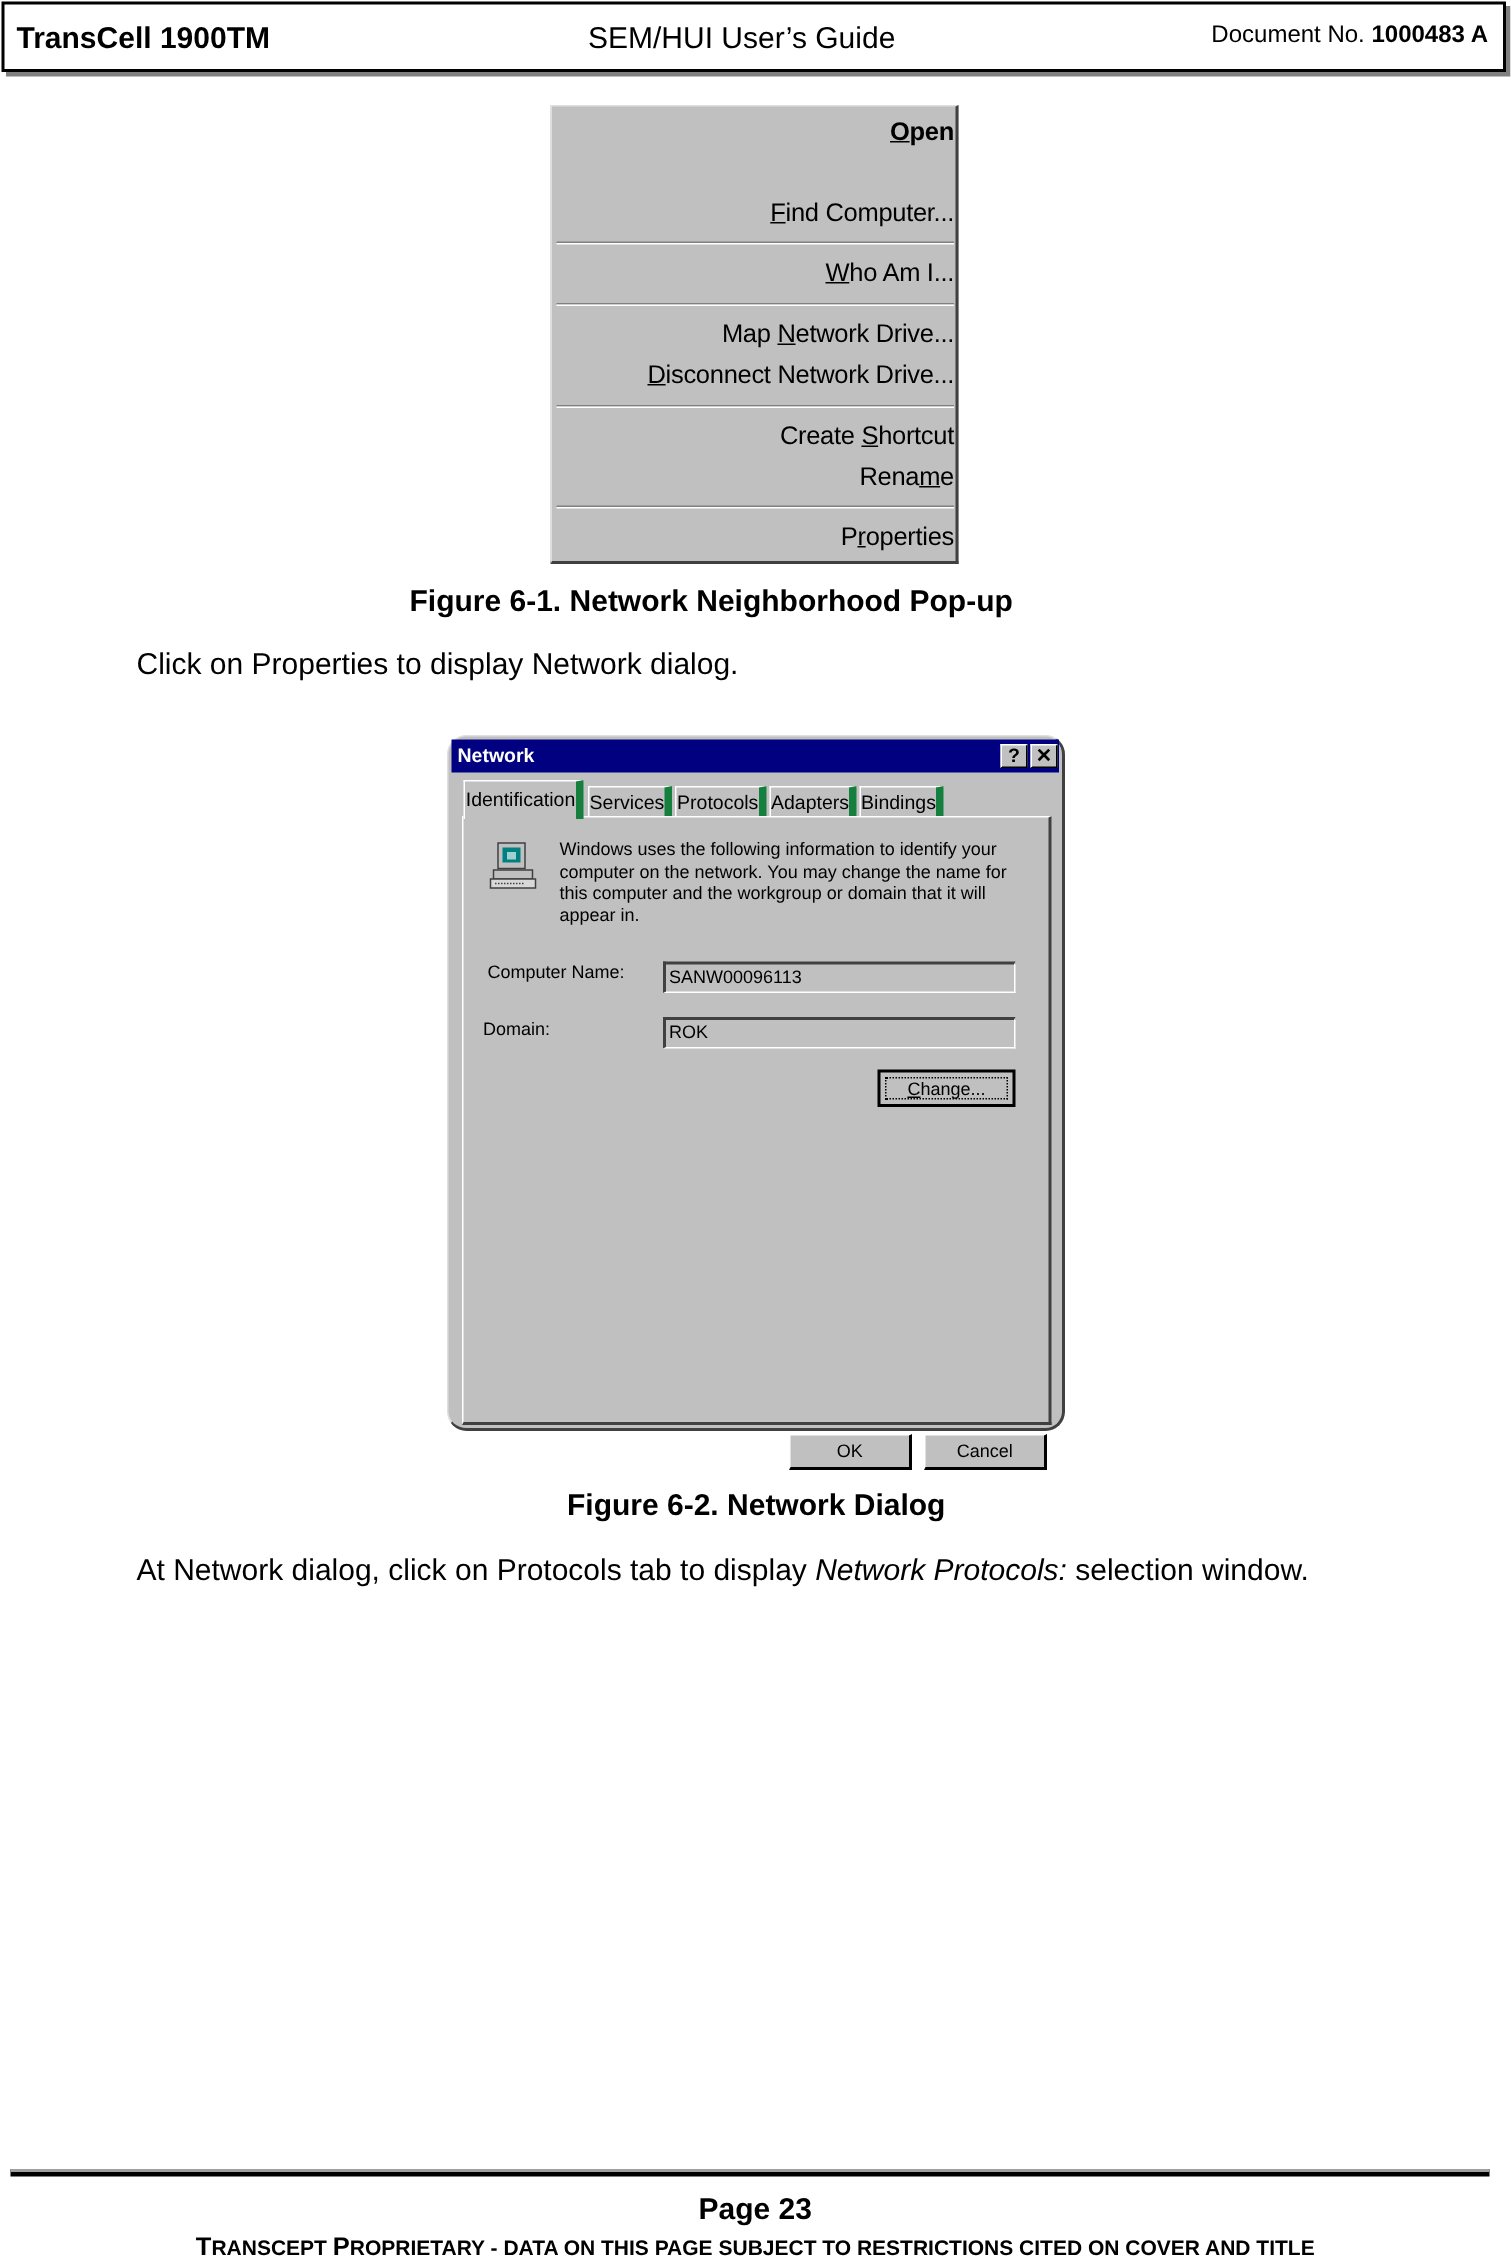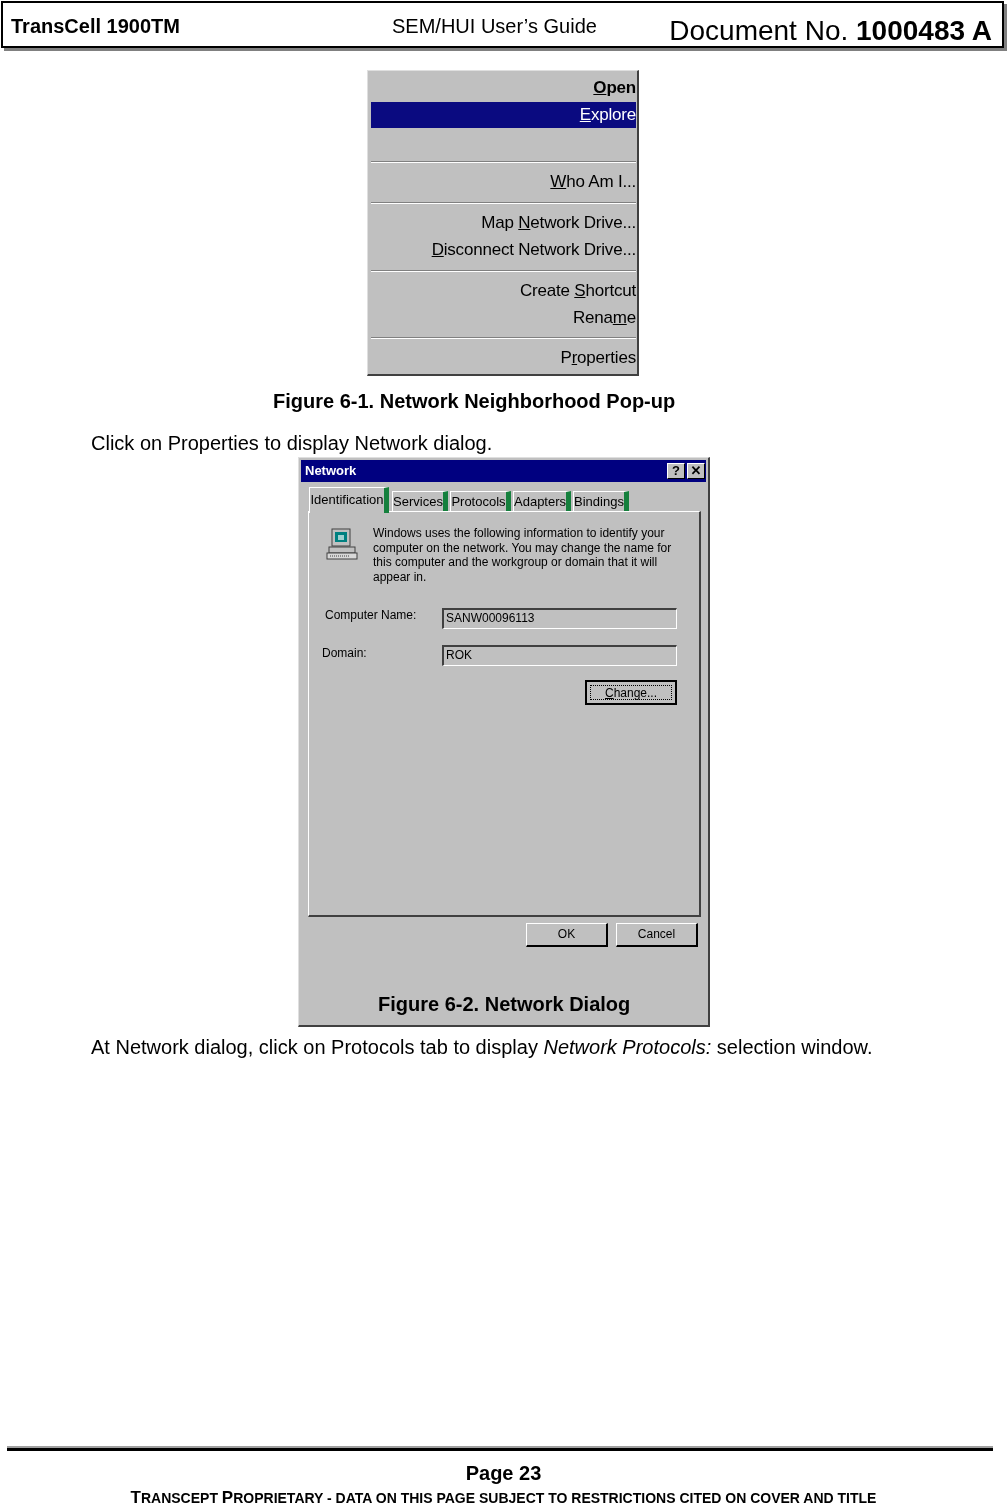--- a/index.html
+++ b/index.html
@@ -7,21 +7,21 @@
   body { position: relative; font-family: "Liberation Sans", sans-serif; color: #000; }
 
   
   .page-header {
     position: absolute; left: 1px; top: 1px; width: 1003px; height: 47px;
     border: 2px solid #000; background: #fff;
     box-shadow: 3px 3px 0 #808080;
   }
   .hdr-left { position: absolute; left: 8px; top: 12px; font-size: 20px; font-weight: bold; }
   .hdr-mid { position: absolute; left: 389px; top: 12px; font-size: 20px; }
-  .hdr-right { position: absolute; right: 10px; top: 12px; font-size: 28px; }
+  .hdr-right { position: absolute; right: 10px; top: 12px; font-size: 16px; }
   .hdr-right b { font-weight: bold; }
 
   
   .w98 { font-family: "Liberation Sans", sans-serif; }
   .ul { text-decoration: underline; }
 
   
   .popup {
     position: absolute; left: 367px; top: 70px; width: 272px; height: 306px;
     background: #c0c0c0;
@@ -39,24 +39,24 @@
   .menu-sep {
     position: absolute; left: 3px; width: 265px; height: 2px;
     border-top: 1px solid #808080; border-bottom: 1px solid #ffffff;
   }
 
   .caption { position: absolute; font-size: 20px; font-weight: bold; }
   .para { position: absolute; font-size: 20px; }
 
   
   .dialog {
-    position: absolute; left: 298px; top: 457px; width: 412px; height: 570px;
+    position: absolute; left: 298px; top: 490px; width: 412px; height: 464px;
     background: #c0c0c0;
     border-top: 1px solid #dfdfdf; border-left: 1px solid #dfdfdf;
-    border-right: 2px solid #404040; border-bottom: 2px solid #404040;
+    border-right: 2px solid #404040; border-bottom: 2px solid #404040; border-radius: 13px;
   }
   .titlebar {
     position: absolute; left: 2px; top: 2px; width: 405px; height: 22px;
     background: #000080; color: #fff;
   }
   .title-text { position: absolute; left: 4px; top: 3px; font-size: 13px; font-weight: bold; }
   .tb-btn {
     position: absolute; top: 3px; width: 18px; height: 16px; background: #c0c0c0;
     border-top: 1px solid #fff; border-left: 1px solid #fff;
     border-right: 1px solid #000; border-bottom: 1px solid #000;
@@ -104,21 +104,21 @@
 <body>
 
 <div class="page-header">
   <span class="hdr-left">TransCell 1900TM</span>
   <span class="hdr-mid">SEM/HUI User’s Guide</span>
   <span class="hdr-right"><span>Document No.</span> <b>1000483 A</b></span>
 </div>
 
 <div class="popup w98">
   <div class="menu-item bold" style="top:4px"><span></span><span class="ul">O</span><span>pen</span></div>
-  <div class="menu-item selected" style="top:31px"><span></span><span class="ul">E</span><span>xplore</span></div>
+  <div class="menu-item" style="top:58px"><span></span><span class="ul">F</span><span>ind Computer...</span></div>
   <div class="menu-sep" style="top:90px"></div>
   <div class="menu-item" style="top:98px"><span></span><span class="ul">W</span><span>ho Am I...</span></div>
   <div class="menu-sep" style="top:131px"></div>
   <div class="menu-item" style="top:139px"><span>Map </span><span class="ul">N</span><span>etwork Drive...</span></div>
   <div class="menu-item" style="top:166px"><span></span><span class="ul">D</span><span>isconnect Network Drive...</span></div>
   <div class="menu-sep" style="top:199px"></div>
   <div class="menu-item" style="top:207px"><span>Create </span><span class="ul">S</span><span>hortcut</span></div>
   <div class="menu-item" style="top:234px"><span>Rena</span><span class="ul">m</span><span>e</span></div>
   <div class="menu-sep" style="top:266px"></div>
   <div class="menu-item" style="top:274px"><span>P</span><span class="ul">r</span><span>operties</span></div>

